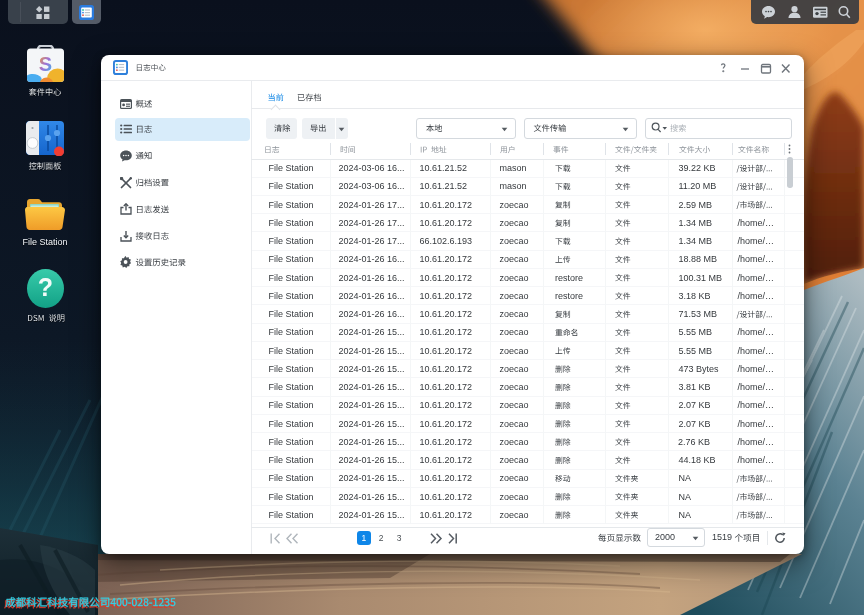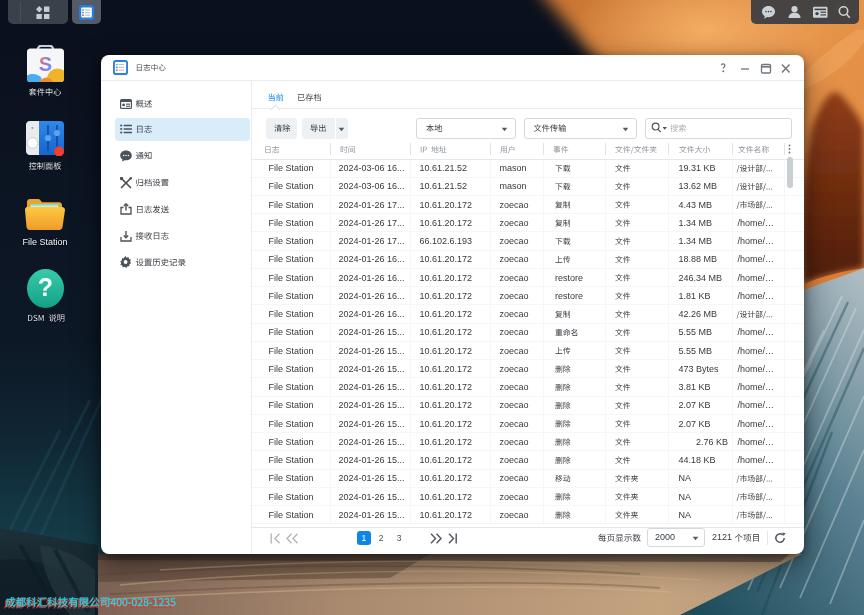--- a/index.html
+++ b/index.html
@@ -337,35 +337,35 @@
       <circle cx="1.5" cy="1.5" r=".9"></circle>
       <circle cx="1.5" cy="5" r=".9"></circle>
       <circle cx="1.5" cy="8.5" r=".9"></circle>
     </g>
   </svg>
 <div class="row" style="top:159.0px">
     <s style="left:268.5px">File Station</s>
     <s style="left:338.5px">2024-03-06 16...</s>
     <s style="left:419.5px">10.61.21.52</s>
     <s style="left:499.5px">mason</s>
-    <s style="left:678.5px">19.31 KB</s>
+    <s style="left:678.5px">39.22 KB</s>
   </div>
 <div class="row" style="top:177.25px">
     <s style="left:268.5px">File Station</s>
     <s style="left:338.5px">2024-03-06 16...</s>
     <s style="left:419.5px">10.61.21.52</s>
     <s style="left:499.5px">mason</s>
-    <s style="left:678.5px">13.62 MB</s>
+    <s style="left:678.5px">11.20 MB</s>
   </div>
 <div class="row" style="top:195.5px">
     <s style="left:268.5px">File Station</s>
     <s style="left:338.5px">2024-01-26 17...</s>
     <s style="left:419.5px">10.61.20.172</s>
     <s style="left:499.5px">zoecao</s>
-    <s style="left:678.5px">4.43 MB</s>
+    <s style="left:678.5px">2.59 MB</s>
   </div>
 <div class="row" style="top:213.75px">
     <s style="left:268.5px">File Station</s>
     <s style="left:338.5px">2024-01-26 17...</s>
     <s style="left:419.5px">10.61.20.172</s>
     <s style="left:499.5px">zoecao</s>
     <s style="left:678.5px">1.34 MB</s>
     <s style="left:737.5px">/home/…</s>
   </div>
 <div class="row" style="top:232.0px">
@@ -383,38 +383,38 @@
     <s style="left:499.5px">zoecao</s>
     <s style="left:678.5px">18.88 MB</s>
     <s style="left:737.5px">/home/…</s>
   </div>
 <div class="row" style="top:268.5px">
     <s style="left:268.5px">File Station</s>
     <s style="left:338.5px">2024-01-26 16...</s>
     <s style="left:419.5px">10.61.20.172</s>
     <s style="left:499.5px">zoecao</s>
     <s style="left:555px">restore</s>
-    <s style="left:678.5px">246.34 MB</s>
+    <s style="left:678.5px">100.31 MB</s>
     <s style="left:737.5px">/home/…</s>
   </div>
 <div class="row" style="top:286.75px">
     <s style="left:268.5px">File Station</s>
     <s style="left:338.5px">2024-01-26 16...</s>
     <s style="left:419.5px">10.61.20.172</s>
     <s style="left:499.5px">zoecao</s>
     <s style="left:555px">restore</s>
-    <s style="left:678.5px">1.81 KB</s>
+    <s style="left:678.5px">3.18 KB</s>
     <s style="left:737.5px">/home/…</s>
   </div>
 <div class="row" style="top:305.0px">
     <s style="left:268.5px">File Station</s>
     <s style="left:338.5px">2024-01-26 16...</s>
     <s style="left:419.5px">10.61.20.172</s>
     <s style="left:499.5px">zoecao</s>
-    <s style="left:678.5px">42.26 MB</s>
+    <s style="left:678.5px">71.53 MB</s>
   </div>
 <div class="row" style="top:323.25px">
     <s style="left:268.5px">File Station</s>
     <s style="left:338.5px">2024-01-26 15...</s>
     <s style="left:419.5px">10.61.20.172</s>
     <s style="left:499.5px">zoecao</s>
     <s style="left:678.5px">5.55 MB</s>
     <s style="left:737.5px">/home/…</s>
   </div>
 <div class="row" style="top:341.5px">
@@ -455,21 +455,21 @@
     <s style="left:419.5px">10.61.20.172</s>
     <s style="left:499.5px">zoecao</s>
     <s style="left:678.5px">2.07 KB</s>
     <s style="left:737.5px">/home/…</s>
   </div>
 <div class="row" style="top:432.75px">
     <s style="left:268.5px">File Station</s>
     <s style="left:338.5px">2024-01-26 15...</s>
     <s style="left:419.5px">10.61.20.172</s>
     <s style="left:499.5px">zoecao</s>
-    <s style="left:696px">2.76 KB</s>
+    <s style="left:678px">2.76 KB</s>
     <s style="left:737.5px">/home/…</s>
   </div>
 <div class="row" style="top:451.0px">
     <s style="left:268.5px">File Station</s>
     <s style="left:338.5px">2024-01-26 15...</s>
     <s style="left:419.5px">10.61.20.172</s>
     <s style="left:499.5px">zoecao</s>
     <s style="left:678.5px">44.18 KB</s>
     <s style="left:737.5px">/home/…</s>
   </div>
@@ -542,21 +542,21 @@
       <path d="M6.5 0.8 L11 5.5 L6.5 10.2"></path>
       <path d="M19 0.8 L23.5 5.5 L19 10.2"></path>
       <line x1="26.2" y1="0.5" x2="26.2" y2="10.5"></line>
     </g>
   </svg>
 <div class="abs" style="left:647px;top:527.5px;width:58px;height:19px;background:#fff;border:1px solid #d4d9de;border-radius:3px;box-sizing:border-box;z-index:11"></div>
 <div class="abs" style="left:655px;top:527.5px;height:19px;line-height:19px;font-size:9px;color:#363b40;z-index:12">2000</div>
 <svg class="ic" style="left:692px;top:535.5px;z-index:12" width="7" height="5" viewBox="0 0 7 5">
     <path d="M0.7 0.8 L6.3 0.8 L3.5 4.2 Z" fill="#555b61"></path>
   </svg>
-<div class="abs" style="left:712px;top:527.5px;height:19px;line-height:19px;font-size:9px;color:#363b40;z-index:12">2121</div>
+<div class="abs" style="left:712px;top:527.5px;height:19px;line-height:19px;font-size:9px;color:#363b40;z-index:12">1519</div>
 <div class="abs" style="left:766.5px;top:531px;width:1px;height:14px;background:#e5e8eb;z-index:11"></div>
 <svg class="ic" style="left:774px;top:532px;z-index:12" width="12" height="12" viewBox="0 0 12 12">
 <path d="M10.2 6 A4.2 4.2 0 1 1 8.8 2.9" fill="none" stroke="#51575d" stroke-width="1.5"></path>
 <path d="M8.3 0.5 L11.5 1.2 L9.6 4 Z" fill="#51575d"></path>
   </svg>
 <svg class="ov" width="864" height="615" viewBox="0 0 864 615">
     <defs>
       <path id="g45" d="M46 245H302V315H46Z"></path>
       <path id="g46" d="M139 -13C175 -13 205 15 205 56C205 98 175 126 139 126C102 126 73 98 73 56C73 15 102 -13 139 -13Z"></path>
       <path id="g47" d="M11 -179H78L377 794H311Z"></path>

